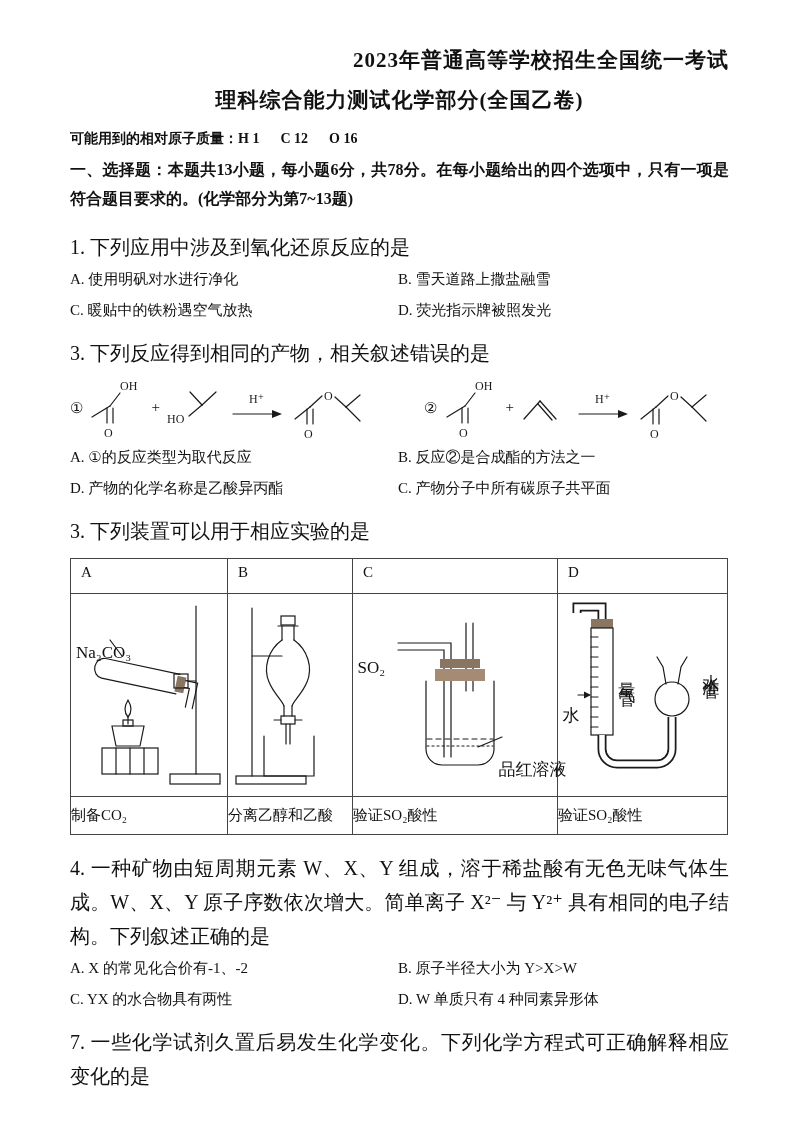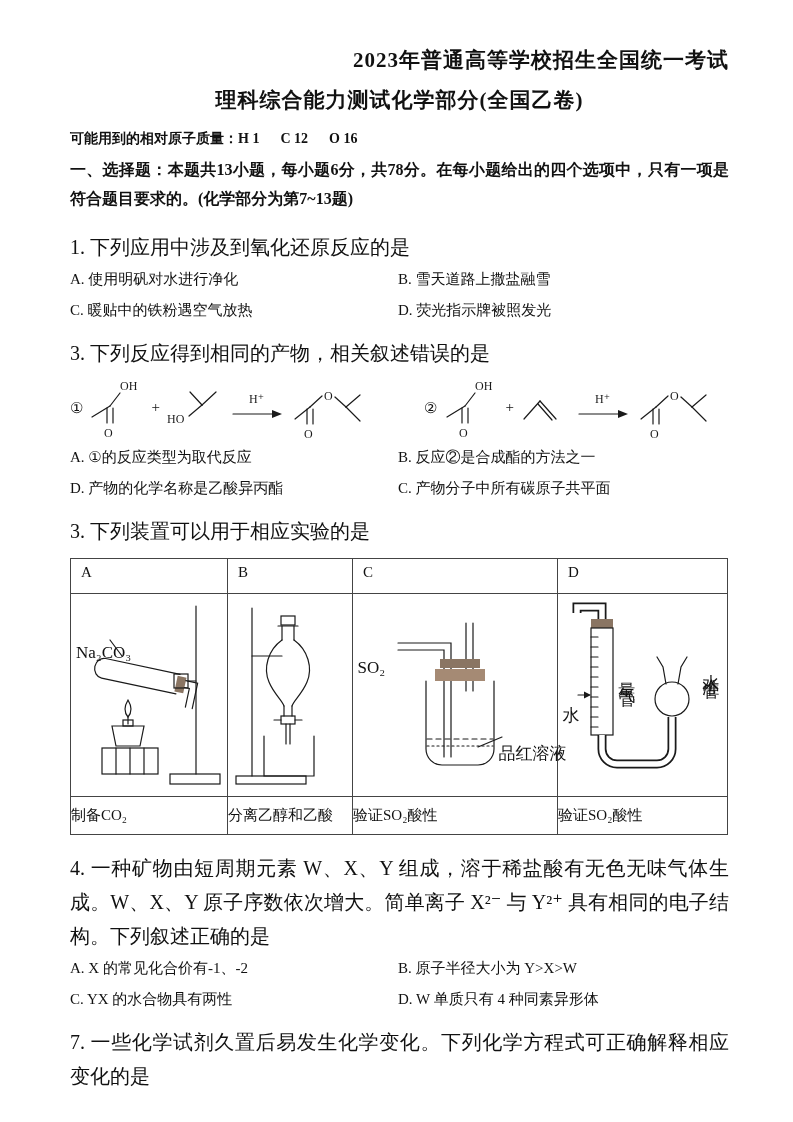--- a/index.html
+++ b/index.html
@@ -221,21 +221,21 @@
               <path d="M108,24 V92"></path>
               <path d="M115,24 V92"></path>
               <rect class="stopper" x="82" y="60" width="40" height="9"></rect>
               <rect class="stopper2" x="77" y="70" width="50" height="12"></rect>
               <path d="M68,82 V150 a16,16 0 0 0 16,16 h36 a16,16 0 0 0 16,-16 V82"></path>
               <line x1="69" y1="140" x2="135" y2="140" stroke-dasharray="5 4"></line>
               <line x1="69" y1="147" x2="135" y2="147" stroke-dasharray="2 3"></line>
               <line x1="120" y1="148" x2="144" y2="138"></line>
             </svg>
             <div class="app-label" style="left:0;top:40px">SO₂</div>
-            <div class="app-label" style="left:141px;top:126px">品红溶液</div>
+            <div class="app-label" style="left:141px;top:142px">品红溶液</div>
           </div>
         </td>
 
         <td class="app-cell">
           <div class="app-wrap" style="width:160px;height:192px">
             <svg width="160" height="192" viewBox="0 0 160 192">
               <path class="tube-o" d="M39,20 V8 H14 V14"></path>
               <path class="tube-i" d="M39,20 V8 H14 V14"></path>
               <rect class="stopper" x="28" y="20" width="22" height="9"></rect>
               <rect x="28" y="29" width="22" height="107"></rect>

